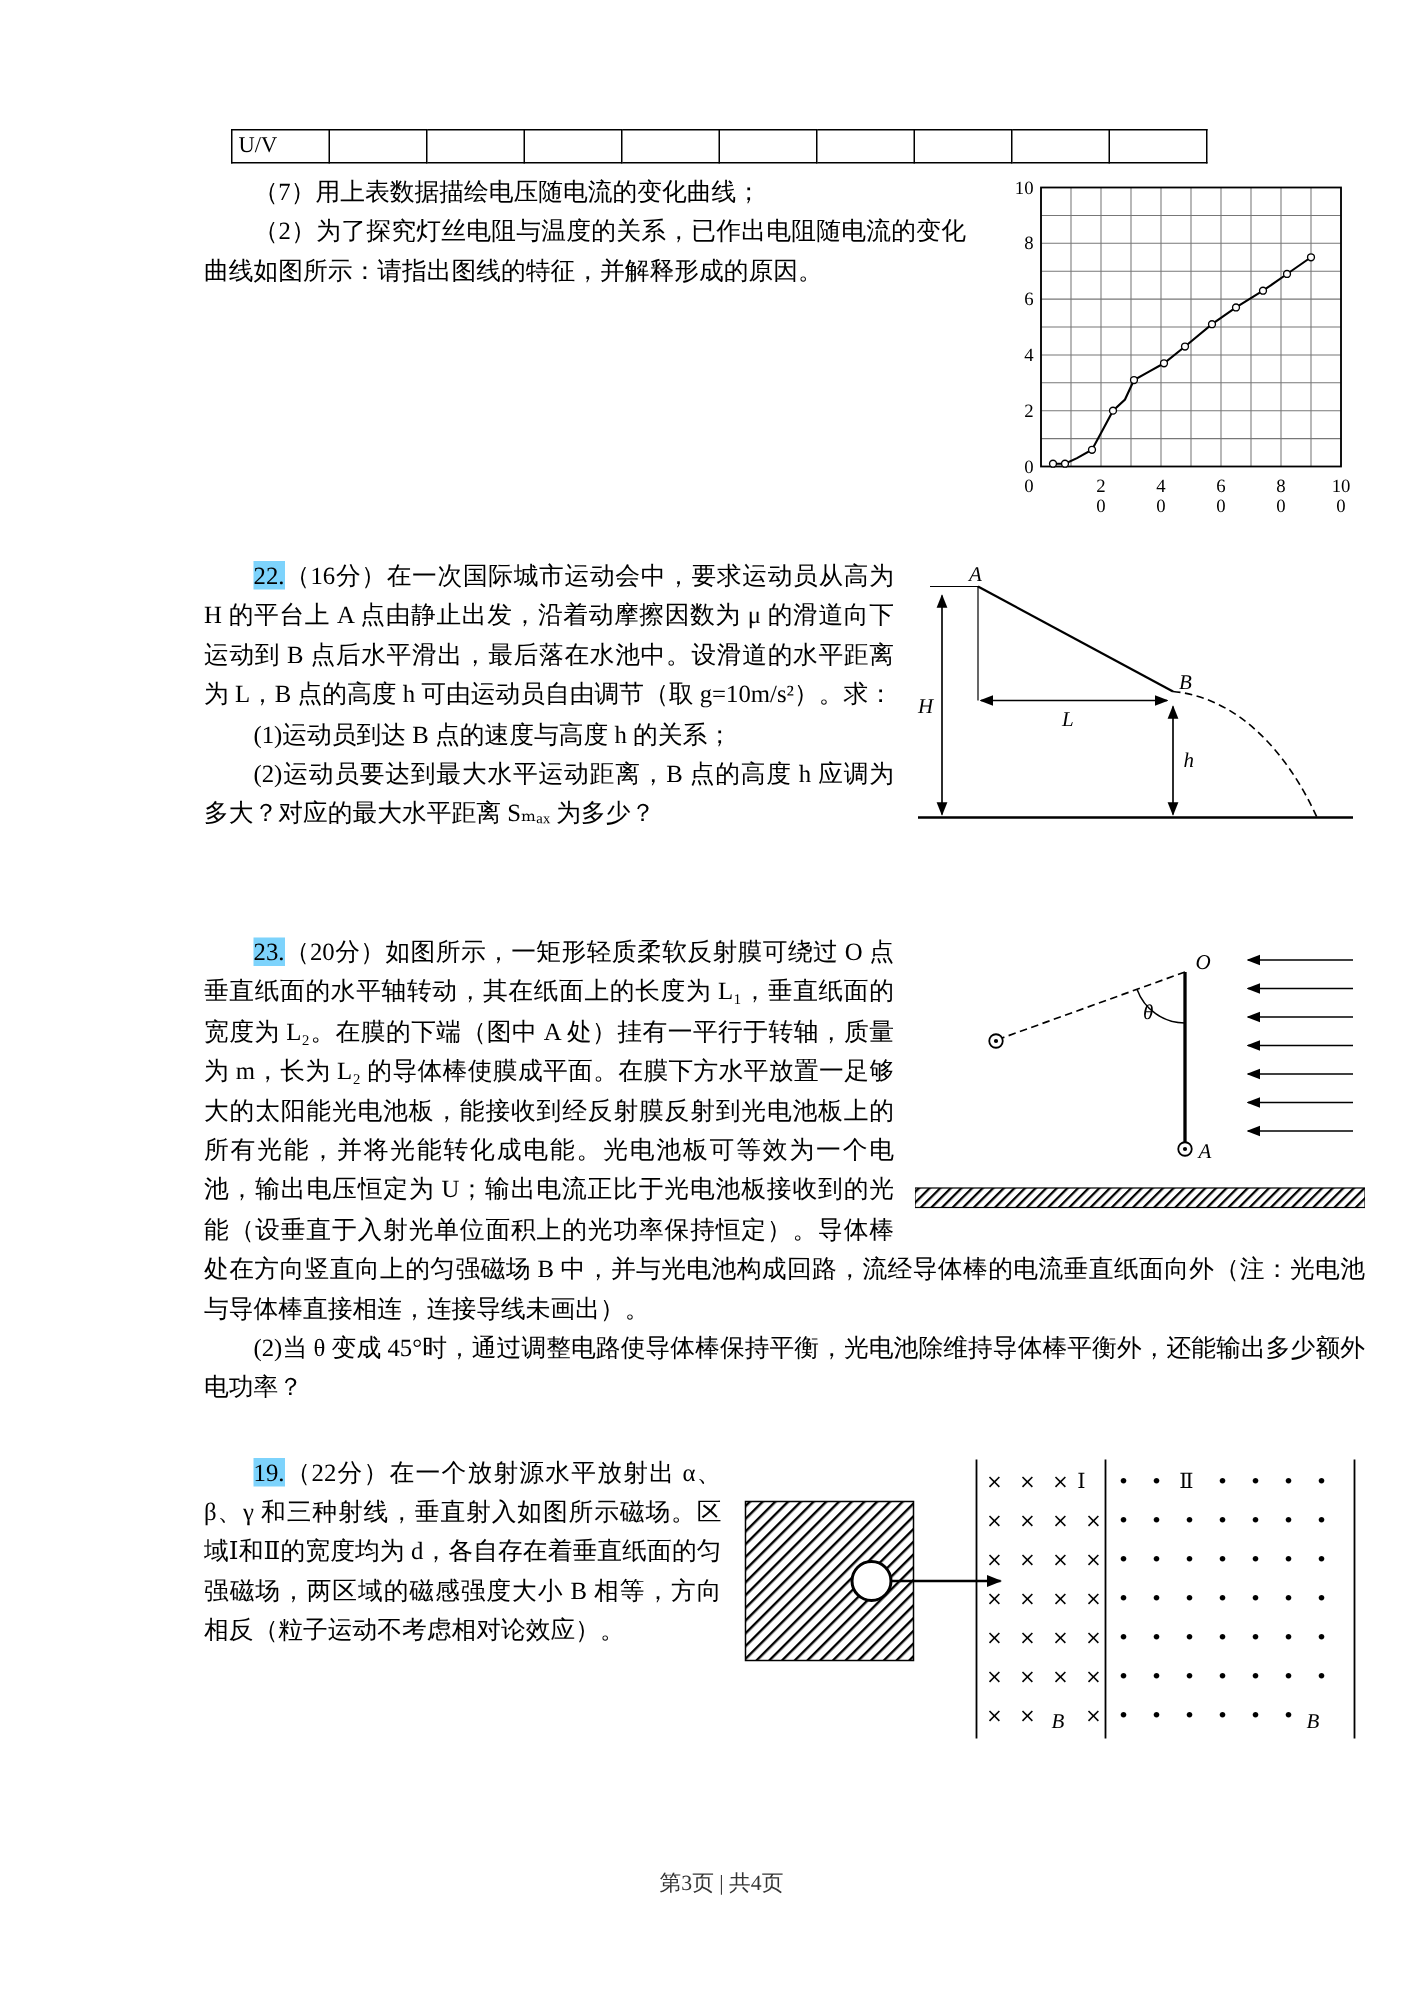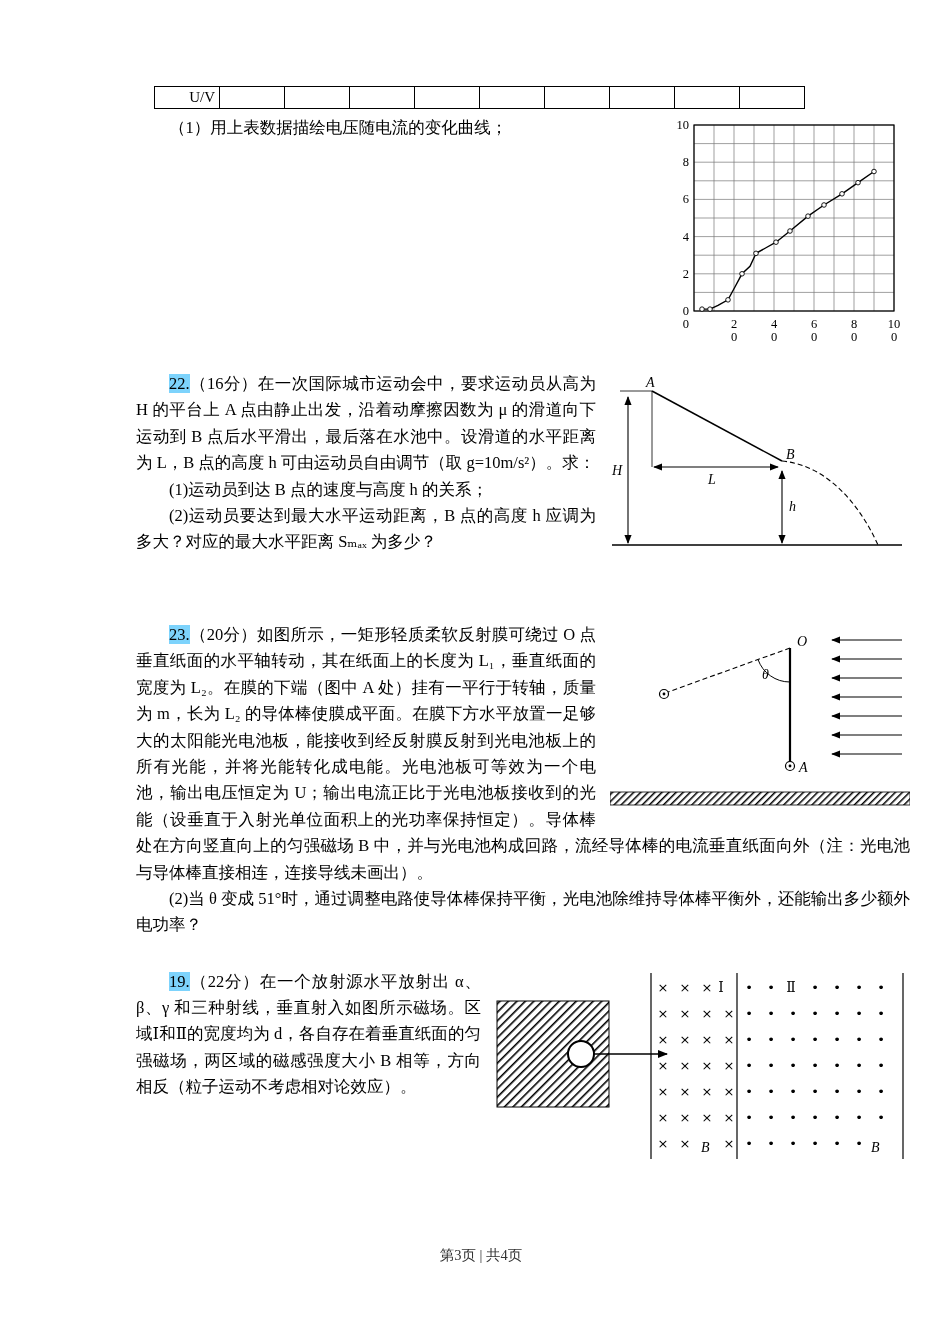--- a/index.html
+++ b/index.html
@@ -5,21 +5,21 @@
   * { margin:0; padding:0; box-sizing:border-box; }
   html,body { background:#fff; }
   body {
     width:950px; height:1344px; position:relative; overflow:hidden;
     font-family:"Liberation Serif","DejaVu Serif",serif;
     color:#000; font-size:16.5px;
   }
   .page { padding:86px 40px 0 136px; }
 
   
-  .data-table { border-collapse:collapse; margin:0 0 6px 18px;text-align:right; }
+  .data-table { border-collapse:collapse; margin:0 0 6px 18px; }
   .data-table td {
     border:1px solid #000; width:65px; height:22px;
     font-size:15px; padding:0 4px; vertical-align:middle;
   }
 
   
   p { text-align:justify; line-height:1.6; }
   .item, .qpara { text-indent:2em; }
   .qnum { background:#7dd3fc; font-weight:normal; }
   .sec { overflow:visible; }
@@ -119,21 +119,22 @@
           <circle cx="98" cy="136.34" r="2.3" fill="#fff" stroke="#000" stroke-width="0.9"></circle>
           <circle cx="118" cy="125.18" r="2.3" fill="#fff" stroke="#000" stroke-width="0.9"></circle>
           <circle cx="132" cy="114.02" r="2.3" fill="#fff" stroke="#000" stroke-width="0.9"></circle>
           <circle cx="150" cy="99.14" r="2.3" fill="#fff" stroke="#000" stroke-width="0.9"></circle>
           <circle cx="166" cy="87.97999999999999" r="2.3" fill="#fff" stroke="#000" stroke-width="0.9"></circle>
           <circle cx="184" cy="76.82" r="2.3" fill="#fff" stroke="#000" stroke-width="0.9"></circle>
           <circle cx="200" cy="65.66" r="2.3" fill="#fff" stroke="#000" stroke-width="0.9"></circle>
           <circle cx="216" cy="54.5" r="2.3" fill="#fff" stroke="#000" stroke-width="0.9"></circle>
         </svg>
     </figure>
-    <p class="item">（1）用上表数据描绘电压随电流的变化曲线；</p>
+    <p class="item">（7）用上表数据描绘电压随电流的变化曲线；</p>
+    <p class="item">（2）为了探究灯丝电阻与温度的关系，已作出电阻随电流的变化曲线如图所示：请指出图线的特征，并解释形成的原因。</p>
     <div class="clr"></div>
   </section>
 
   <section class="sec sec-q22">
     <figure class="fig">
       <svg width="300" height="205" viewBox="0 0 300 205">
         <defs>
           <marker id="mA" viewBox="0 0 10 8" refX="9" refY="4" markerWidth="9" markerHeight="8" orient="auto-start-reverse" markerUnits="userSpaceOnUse">
             <path d="M0,0 L10,4 L0,8 Z"></path>
           </marker>
@@ -187,21 +188,21 @@
           <line class="arrow" x1="292" y1="54" x2="222" y2="54" marker-end="url(#mB)"></line>
           <line class="arrow" x1="292" y1="73" x2="222" y2="73" marker-end="url(#mB)"></line>
           <line class="arrow" x1="292" y1="92" x2="222" y2="92" marker-end="url(#mB)"></line>
           <line class="arrow" x1="292" y1="111" x2="222" y2="111" marker-end="url(#mB)"></line>
           <line class="arrow" x1="292" y1="130" x2="222" y2="130" marker-end="url(#mB)"></line>
         </g>
         <rect x="0" y="168" width="300" height="13" fill="url(#hb)" stroke="#000" stroke-width="0.8"></rect>
       </svg>
     </figure>
     <p class="qpara"><span class="qnum">23.</span><span>（20分）</span><span>如图所示，一矩形轻质柔软反射膜可绕过 O 点垂直纸面的水平轴转动，其在纸面上的长度为 L₁，垂直纸面的宽度为 L₂。在膜的下端（图中 A 处）挂有一平行于转轴，质量为 m，长为 L₂ 的导体棒使膜成平面。在膜下方水平放置一足够大的太阳能光电池板，能接收到经反射膜反射到光电池板上的所有光能，并将光能转化成电能。光电池板可等效为一个电池，输出电压恒定为 U；输出电流正比于光电池板接收到的光能（设垂直于入射光单位面积上的光功率保持恒定）。导体棒处在方向竖直向上的匀强磁场 B 中，并与光电池构成回路，流经导体棒的电流垂直纸面向外（注：光电池与导体棒直接相连，连接导线未画出）。</span></p>
-    <p class="item">(2)当 θ 变成 51°时，通过调整电路使导体棒保持平衡，光电池除维持导体棒平衡外，还能输出多少额外电功率？</p>
+    <p class="item">(2)当 θ 变成 45°时，通过调整电路使导体棒保持平衡，光电池除维持导体棒平衡外，还能输出多少额外电功率？</p>
     <div class="clr"></div>
   </section>
 
   <section class="sec sec-q24">
     <figure class="fig">
       <svg width="415" height="192" viewBox="0 0 415 192">
         <defs>
           <marker id="mC" viewBox="0 0 10 8" refX="9" refY="4" markerWidth="10" markerHeight="9" orient="auto" markerUnits="userSpaceOnUse">
             <path d="M0,0 L10,4 L0,8 Z"></path>
           </marker>

